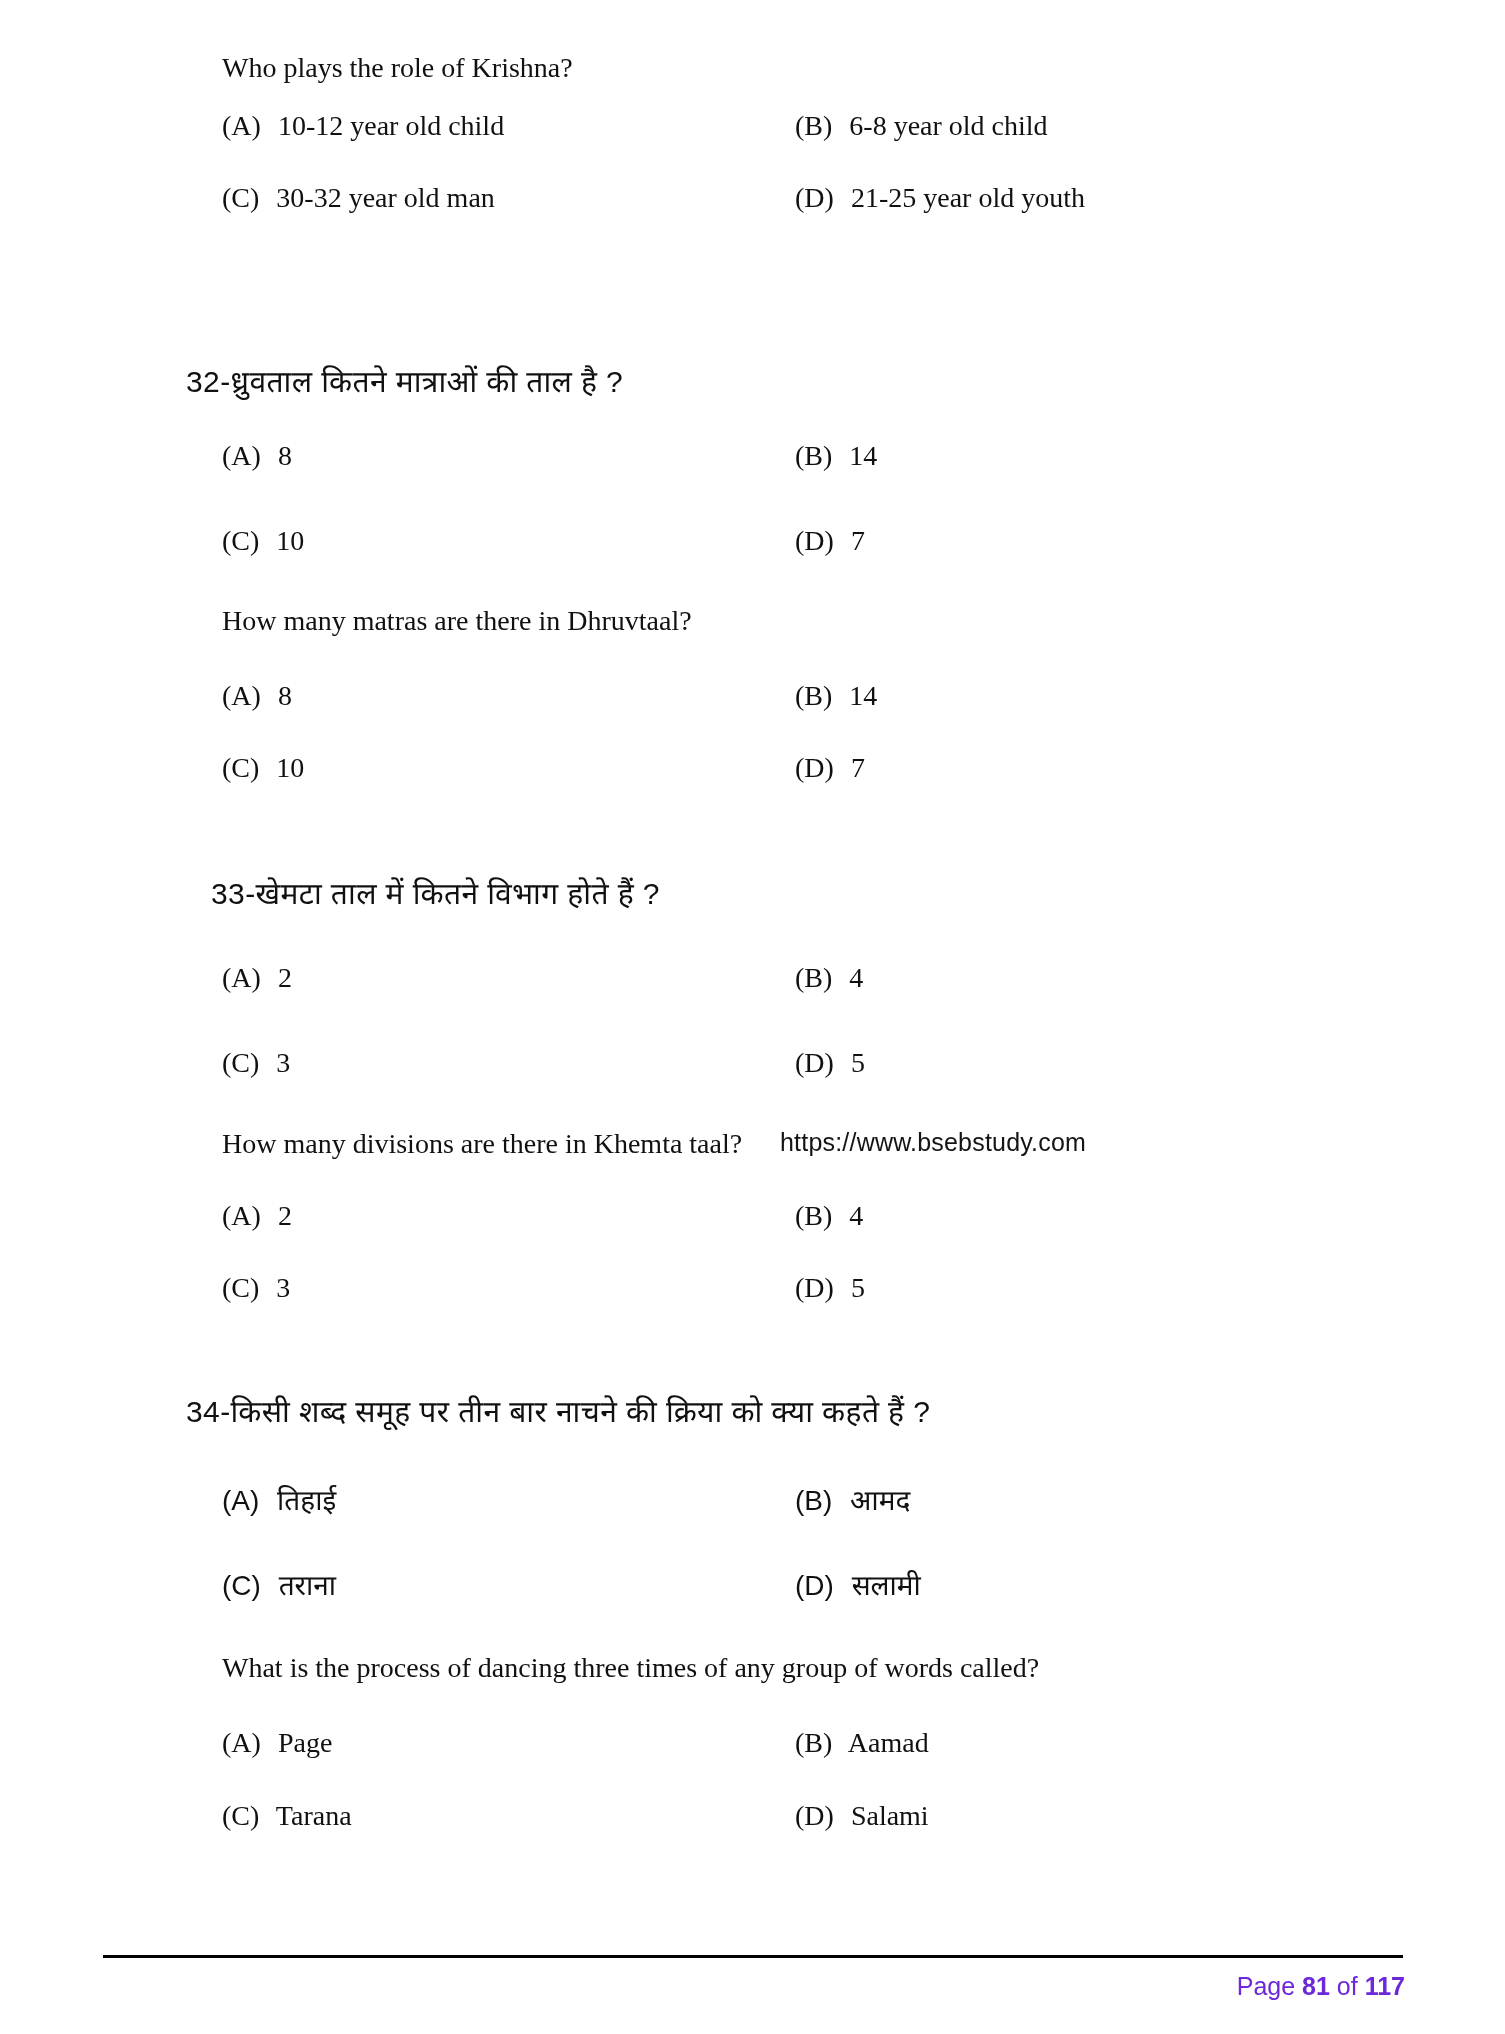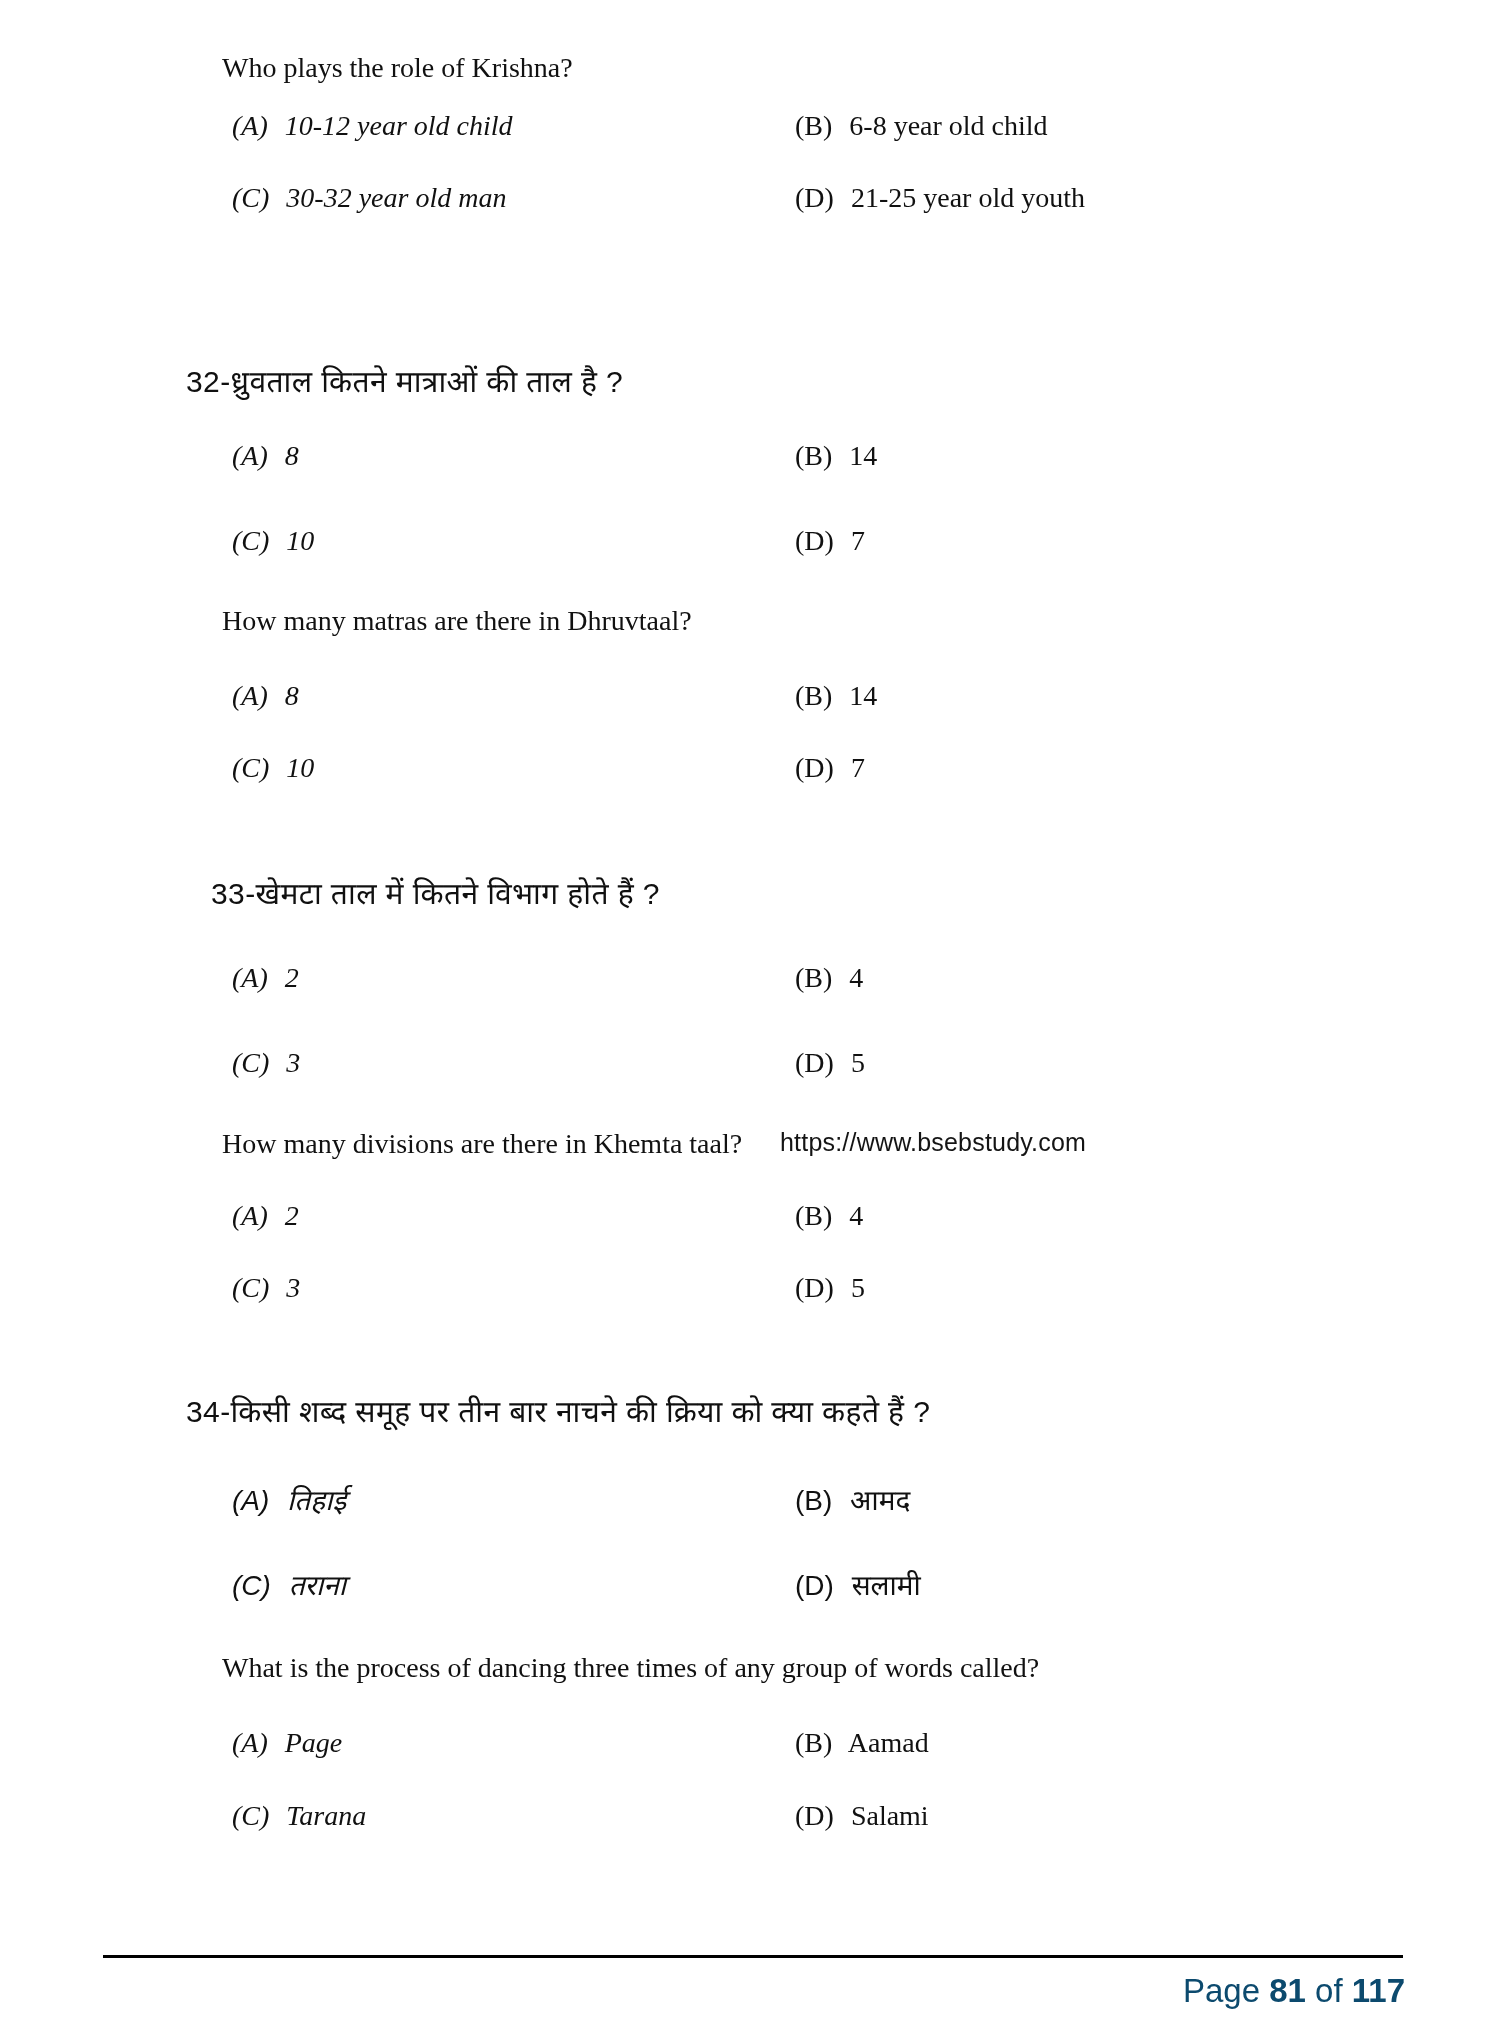--- a/index.html
+++ b/index.html
@@ -56,21 +56,21 @@
     white-space: nowrap;
     color: #111111;
   }
   .opt.hi {
     font-family: "Liberation Sans", "DejaVu Sans", sans-serif;
     font-size: 28px;
   }
   .opt .lbl {
     display: inline-block;
   }
-  .col-left  { left: 232px; font-style: italic; }
+  .col-left  { left: 222px; }
   .col-right { left: 795px; }
 
   .url-wm {
     position: absolute;
     left: 780px;
     font-family: "Liberation Sans", "DejaVu Sans", sans-serif;
     font-size: 25px;
     letter-spacing: 0.2px;
     color: #141414;
     white-space: nowrap;
@@ -83,22 +83,22 @@
     top: 1955px;
     width: 1300px;
     height: 3px;
     background: #000000;
   }
   .footer-text {
     position: absolute;
     right: 100px;
     top: 1972px;
     font-family: "Liberation Sans", "DejaVu Sans", sans-serif;
-    font-size: 33px;
-    color: #0c4a6e;
+    font-size: 25px;
+    color: #6d28d9;
     white-space: nowrap;
   }
   .footer-text .pg-num {
     font-weight: bold;
   }
 </style>
 </head>
 <body>
 
 <div class="page">

